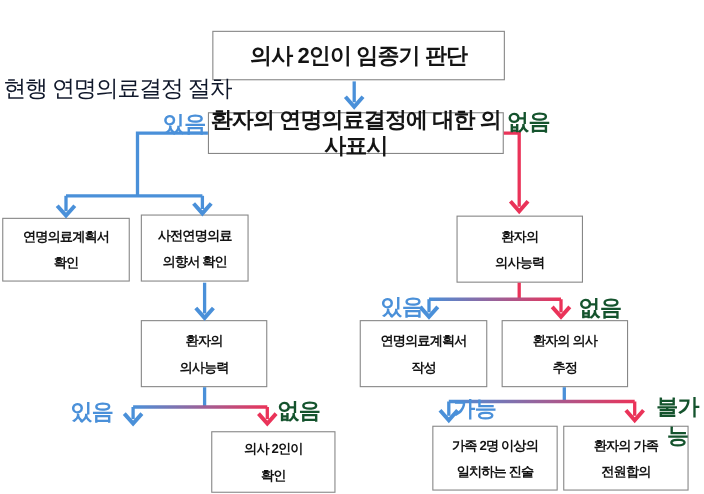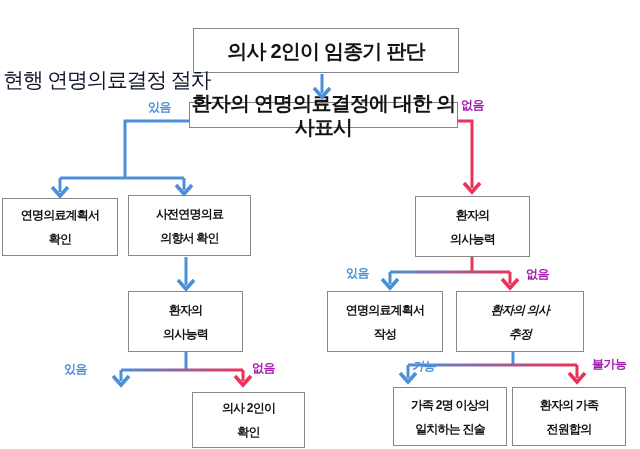--- a/index.html
+++ b/index.html
@@ -13,24 +13,24 @@
   }
   .node{
     position:absolute; box-sizing:border-box; background:#fff;
     border:1.5px solid #878787; display:flex; align-items:center; justify-content:center;
     text-align:center; white-space:pre-line; color:#141414; font-weight:600;
     font-size:12px; line-height:24px; letter-spacing:-0.8px; z-index:1;
   }
   .node.big{font-size:20px;}
   .connectors{position:absolute; left:0; top:0; z-index:2; pointer-events:none;}
   .blabel{
-    position:absolute; font-size:12px; font-weight:700; letter-spacing:-0.5px; z-index:3;
+    position:absolute; font-size:20px; font-weight:700; letter-spacing:-0.5px; z-index:3;
   }
   .blabel.yes{color:#4a90d9;}
-  .blabel.no{color:#a21caf;}
+  .blabel.no{color:#14532d;}
   .note{
     position:absolute; left:196px; top:149px; font-size:13.5px; font-weight:500;
     color:#1a1a1a; letter-spacing:-0.7px; z-index:3;
   }
 </style>
 </head>
 <body>
 
 <div class="canvas">
 
@@ -91,56 +91,56 @@
     <g stroke="#ea3359" stroke-width="3.6" fill="none" stroke-linejoin="miter">
       <path d="M464 183 L472 192 L480 183"></path>
       <path d="M235 376 L243 385 L251 376"></path>
       <path d="M502 279 L510 288 L518 279"></path>
       <path d="M569 373 L577 382 L585 373"></path>
     </g>
   </svg>
 
   <div class="node big" style="left:193px;top:28px;width:266px;height:45px;">의사 2인이 임종기 판단</div>
 
-  <div class="node big" style="left:189px;top:102px;width:269px;height:26px;">환자의 연명의료결정에 대한 의사표시</div>
+  <div class="node big" style="left:189px;top:102px;width:269px;height:38px;">환자의 연명의료결정에 대한 의사표시</div>
 
 
   <div class="node" style="left:2px;top:198px;width:116px;height:58px;">연명의료계획서
 확인</div>
 
-  <div class="node" style="left:128px;top:195px;width:123px;height:61px;">사전연명의료
+  <div class="node" style="left:128px;top:195px;width:98px;height:61px;">사전연명의료
 의향서 확인</div>
 
   <div class="node" style="left:128px;top:291px;width:115px;height:61px;">환자의
 의사능력</div>
 
 
   <div class="node" style="left:192px;top:392px;width:113px;height:56px;">의사 2인이
 확인</div>
 
   <div class="node" style="left:415px;top:196px;width:115px;height:61px;">환자의
 의사능력</div>
 
   <div class="node" style="left:327px;top:291px;width:116px;height:61px;">연명의료계획서
 작성</div>
 
-  <div class="node" style="left:456px;top:291px;width:128px;height:61px;font-style:italic;">환자의 의사
+  <div class="node" style="left:456px;top:291px;width:115px;height:61px;">환자의 의사
 추정</div>
 
   <div class="node" style="left:393px;top:387px;width:114px;height:59px;text-align:center;">가족 2명 이상의
 일치하는 진술</div>
 
   <div class="node" style="left:512px;top:387px;width:114px;height:59px;">환자의 가족
 전원합의</div>
 
   <div class="blabel yes" style="left:148px;top:99px;">있음</div>
   <div class="blabel no" style="left:461px;top:97px;">없음</div>
 
   <div class="blabel yes" style="left:64px;top:361px;">있음</div>
   <div class="blabel no" style="left:252px;top:360px;">없음</div>
 
   <div class="blabel yes" style="left:346px;top:265px;">있음</div>
   <div class="blabel no" style="left:526px;top:266px;">없음</div>
 
-  <div class="blabel yes" style="left:412px;top:358px;font-style:italic;">가능</div>
+  <div class="blabel yes" style="left:412px;top:358px;">가능</div>
   <div class="blabel no" style="left:592px;top:356px;text-align:center;">불가능</div>
 
 </div>
 
 </body></html>

